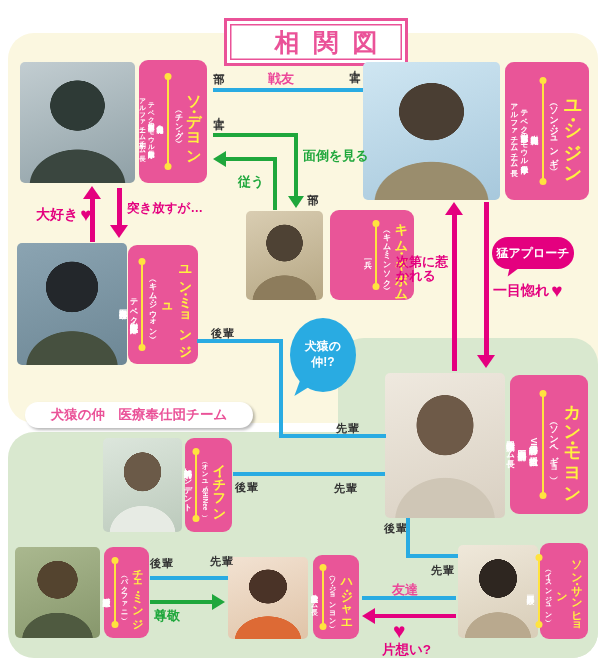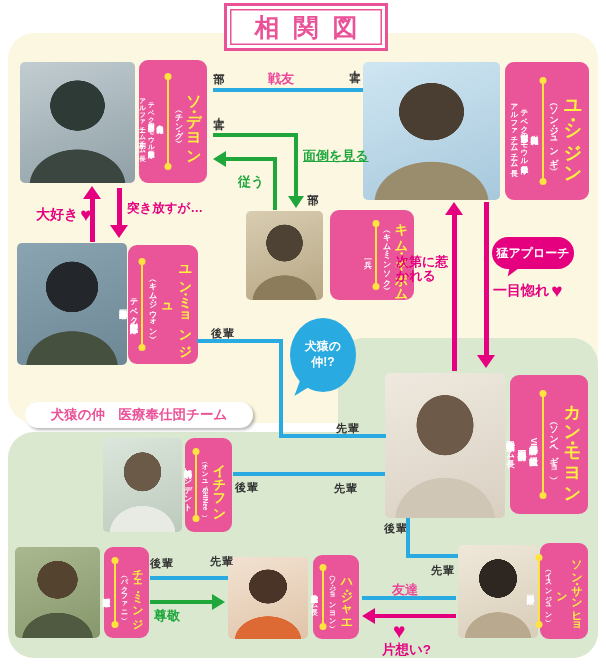--- a/index.html
+++ b/index.html
@@ -60,21 +60,21 @@
 </style>
 </head>
 <body>
 
 <div id="stage">
 
   <div class="abs bg-cream" style="left:8px;top:33px;width:590px;height:390px;"></div>
   <div class="abs bg-green" style="left:338px;top:338px;width:260px;height:320px;"></div>
   <div class="abs bg-green" style="left:8px;top:432px;width:590px;height:226px;"></div>
 
-  <div class="abs title-box" style="left:224px;top:3px;width:158px;height:42px;">
+  <div class="abs title-box" style="left:224px;top:18px;width:158px;height:42px;padding-left:20px;">
     <span>相関図</span>
   </div>
 
   <div class="abs pill shadowed" style="left:25px;top:402px;width:228px;height:26px;font-size:13.5px;">
     <span>犬猿の仲　医療奉仕団チーム</span>
   </div>
 
   <div class="abs photo" style="left:20px;top:62px;width:115px;height:121px;background:radial-gradient(ellipse 42% 30% at 50% 102%,#3a463f 98%,transparent),radial-gradient(ellipse 24% 21% at 50% 36%,#2e3a36 98%,transparent),linear-gradient(160deg,#c2cdd1,#8fa0a6);"></div>
   <div class="abs photo" style="left:363px;top:62px;width:137px;height:138px;background:radial-gradient(ellipse 42% 30% at 50% 102%,#9a8d6d 98%,transparent),radial-gradient(ellipse 24% 21% at 50% 36%,#4a3e33 98%,transparent),linear-gradient(160deg,#cfe6f2,#a7c8dc);"></div>
   <div class="abs photo" style="left:246px;top:211px;width:77px;height:89px;background:radial-gradient(ellipse 42% 30% at 50% 102%,#8d7c5c 98%,transparent),radial-gradient(ellipse 24% 21% at 50% 36%,#4e4234 98%,transparent),linear-gradient(160deg,#d9cdb2,#b5a683);"></div>
@@ -157,21 +157,21 @@
 
   <div class="ln ln-blu" style="left:213px;top:88px;width:150px;height:4px;"></div>
   <div class="rel blu" style="left:268px;top:70px;">戦友</div>
   <div class="rel dark vlabel" style="left:211px;top:64px;">部下</div>
   <div class="rel dark vlabel" style="left:347px;top:61px;">上官</div>
 
   <div class="rel dark vlabel" style="left:211px;top:108px;">上官</div>
   <div class="ln ln-grn" style="left:213px;top:133px;width:85px;height:4px;"></div>
   <div class="ln ln-grn" style="left:294px;top:133px;width:4px;height:63px;"></div>
   <div class="ah ah-down-grn" style="left:288px;top:196px;"></div>
-  <div class="rel grn" style="left:303px;top:147px;text-decoration:underline;">面倒を見る</div>
+  <div class="rel grn" style="left:303px;top:147px;">面倒を見る</div>
   <div class="rel dark vlabel" style="left:305px;top:185px;">部下</div>
 
   <div class="ah ah-left-grn" style="left:213px;top:151px;"></div>
   <div class="ln ln-grn" style="left:226px;top:157px;width:51px;height:4px;"></div>
   <div class="ln ln-grn" style="left:273px;top:157px;width:4px;height:53px;"></div>
   <div class="rel grn" style="left:238px;top:173px;">従う</div>
 
   <div class="ah ah-up-mag" style="left:83px;top:186px;"></div>
   <div class="ln ln-mag" style="left:90px;top:198px;width:5px;height:44px;"></div>
   <div class="rel mag" style="left:36px;top:205px;font-size:14px;"><span>大好き</span><span class="heart" style="font-size:19px;margin-left:2px;vertical-align:-2px;">♥</span></div>

